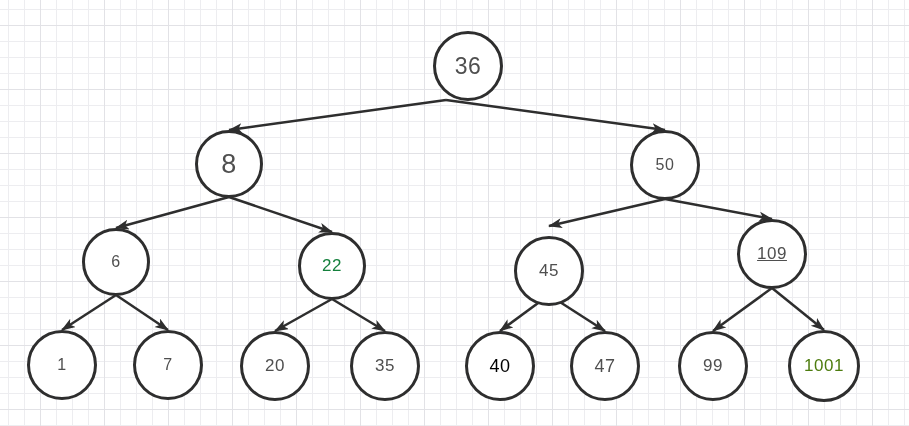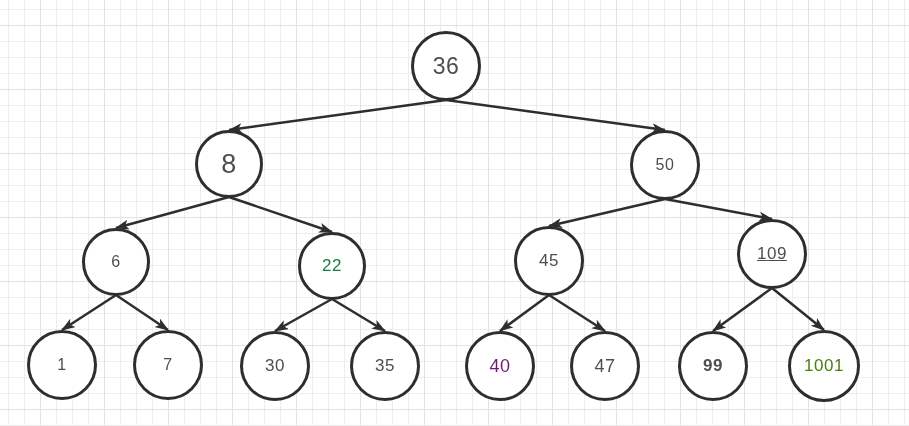--- a/index.html
+++ b/index.html
@@ -65,59 +65,59 @@
       <line x1="116" y1="295" x2="62" y2="330" stroke="#2e2e2e" stroke-width="2.5" marker-end="url(#arrowhead)"></line>
       <line x1="116" y1="295" x2="168" y2="330" stroke="#2e2e2e" stroke-width="2.5" marker-end="url(#arrowhead)"></line>
       <line x1="332" y1="299" x2="275" y2="331" stroke="#2e2e2e" stroke-width="2.5" marker-end="url(#arrowhead)"></line>
       <line x1="332" y1="299" x2="385" y2="331" stroke="#2e2e2e" stroke-width="2.5" marker-end="url(#arrowhead)"></line>
       <line x1="549" y1="295" x2="500" y2="331" stroke="#2e2e2e" stroke-width="2.5" marker-end="url(#arrowhead)"></line>
       <line x1="549" y1="295" x2="605" y2="331" stroke="#2e2e2e" stroke-width="2.5" marker-end="url(#arrowhead)"></line>
       <line x1="772" y1="288" x2="713" y2="331" stroke="#2e2e2e" stroke-width="2.5" marker-end="url(#arrowhead)"></line>
       <line x1="772" y1="288" x2="824" y2="330" stroke="#2e2e2e" stroke-width="2.5" marker-end="url(#arrowhead)"></line>
     </svg>
   <div id="nodes-layer">
-      <div class="node" style="left: 411px; top: 31px; width: 70px; height: 70px; border: 3px solid rgb(46, 46, 46); background: rgb(255, 255, 255); text-align: right;">
+      <div class="node" style="left: 433px; top: 31px; width: 70px; height: 70px; border: 3px solid rgb(46, 46, 46); background: rgb(255, 255, 255); text-align: right;">
         <span style="font-size: 23px; color: rgb(79, 79, 79);">36</span>
       </div>
       <div class="node" style="left: 195px; top: 130px; width: 68px; height: 68px; border: 3px solid rgb(46, 46, 46); background: rgb(255, 255, 255);">
         <span style="font-size: 27px; color: rgb(79, 79, 79);">8</span>
       </div>
       <div class="node" style="left: 630px; top: 130px; width: 70px; height: 70px; border: 3px solid rgb(46, 46, 46); background: rgb(255, 255, 255);">
         <span style="font-size: 16px; color: rgb(79, 79, 79);">50</span>
       </div>
       <div class="node" style="left: 82px; top: 228px; width: 68px; height: 68px; border: 3px solid rgb(46, 46, 46); background: rgb(255, 255, 255);">
         <span style="font-size: 16px; color: rgb(79, 79, 79);">6</span>
       </div>
       <div class="node" style="left: 298px; top: 232px; width: 68px; height: 68px; border: 3px solid rgb(46, 46, 46); background: rgb(255, 255, 255);">
         <span style="font-size: 17px; color: #15803d;">22</span>
       </div>
-      <div class="node" style="left: 514px; top: 226px; width: 70px; height: 70px; border: 3px solid rgb(46, 46, 46); background: rgb(255, 255, 255);">
+      <div class="node" style="left: 514px; top: 236px; width: 70px; height: 70px; border: 3px solid rgb(46, 46, 46); background: rgb(255, 255, 255);">
         <span style="font-size: 17px; color: rgb(79, 79, 79);">45</span>
       </div>
       <div class="node" style="left: 737px; top: 219px; width: 70px; height: 70px; border: 3px solid rgb(46, 46, 46); background: rgb(255, 255, 255);">
         <span style="font-size: 17px; color: rgb(79, 79, 79); text-decoration: underline;">109</span>
       </div>
       <div class="node" style="left: 27px; top: 330px; width: 70px; height: 70px; border: 3px solid rgb(46, 46, 46); background: rgb(255, 255, 255);">
         <span style="font-size: 16px; color: rgb(79, 79, 79);">1</span>
       </div>
       <div class="node" style="left: 133px; top: 330px; width: 70px; height: 70px; border: 3px solid rgb(46, 46, 46); background: rgb(255, 255, 255);">
         <span style="font-size: 16px; color: rgb(79, 79, 79);">7</span>
       </div>
       <div class="node" style="left: 240px; top: 331px; width: 70px; height: 70px; border: 3px solid rgb(46, 46, 46); background: rgb(255, 255, 255);">
-        <span style="font-size: 17px; color: rgb(79, 79, 79);">30</span>
+        <span style="font-size: 17px; color: rgb(79, 79, 79);">20</span>
       </div>
       <div class="node" style="left: 350px; top: 331px; width: 70px; height: 70px; border: 3px solid rgb(46, 46, 46); background: rgb(255, 255, 255);">
         <span style="font-size: 17px; color: rgb(79, 79, 79);">35</span>
       </div>
       <div class="node" style="left: 465px; top: 331px; width: 70px; height: 70px; border: 3px solid rgb(46, 46, 46); background: rgb(255, 255, 255);">
-        <span style="font-size: 18px; color: #701a75;">40</span>
+        <span style="font-size: 18px; color: #000000;">40</span>
       </div>
       <div class="node" style="left: 570px; top: 331px; width: 70px; height: 70px; border: 3px solid rgb(46, 46, 46); background: rgb(255, 255, 255);">
         <span style="font-size: 18px; color: rgb(79, 79, 79);">47</span>
       </div>
       <div class="node" style="left: 678px; top: 331px; width: 70px; height: 70px; border: 3px solid rgb(46, 46, 46); background: rgb(255, 255, 255);">
-        <span style="font-size: 17px; color: rgb(79, 79, 79); font-weight: bold;">99</span>
+        <span style="font-size: 17px; color: rgb(79, 79, 79);">99</span>
       </div>
       <div class="node" style="left: 788px; top: 330px; width: 72px; height: 72px; border: 3px solid rgb(46, 46, 46); background: rgb(255, 255, 255);">
         <span style="font-size: 17px; color: #4d7c0f;">1001</span>
       </div>
     </div>
 </div>
 
 </body></html>

